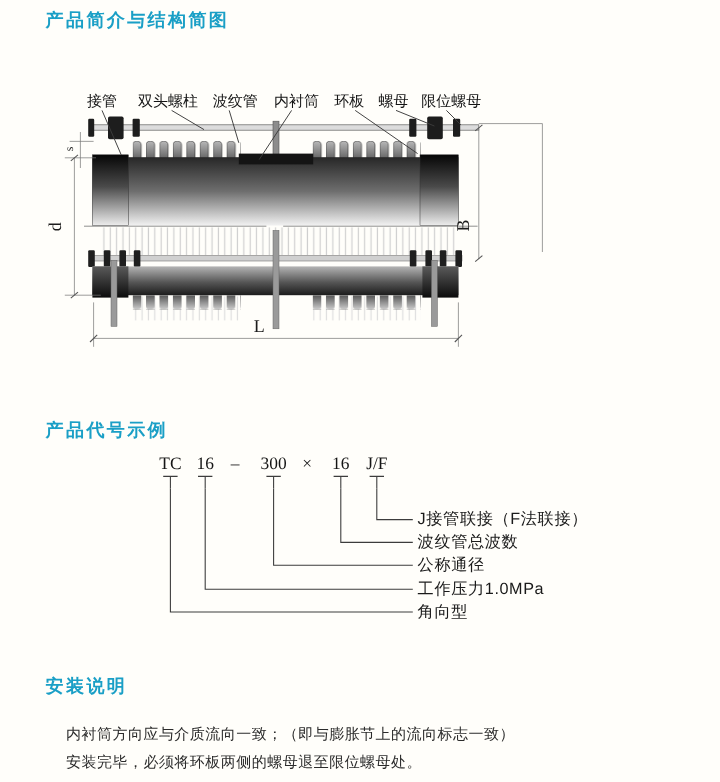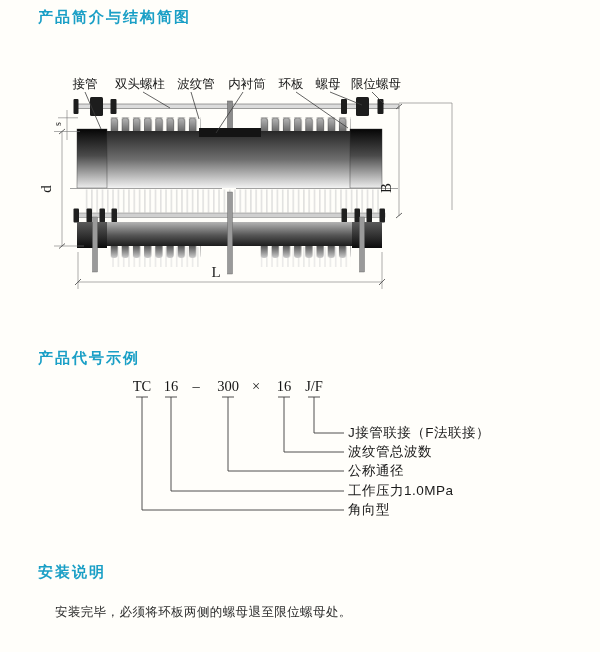--- a/index.html
+++ b/index.html
@@ -235,16 +235,17 @@
       <text class="anno-label" x="348" y="86">波纹管总波数</text>
       <text class="anno-label" x="348" y="105">公称通径</text>
       <text class="anno-label" x="348" y="125">工作压力1.0MPa</text>
       <text class="anno-label" x="348" y="144">角向型</text>
     </g>
   </svg>
 
   <div class="heading" id="h-install">安装说明</div>
 
   <div class="install-text">
+    <div>内衬筒方向应与介质流向一致；（即与膨胀节上的流向标志一致）</div>
     <div>安装完毕，必须将环板两侧的螺母退至限位螺母处。</div>
   </div>
 
 </div>
 
 </body></html>

